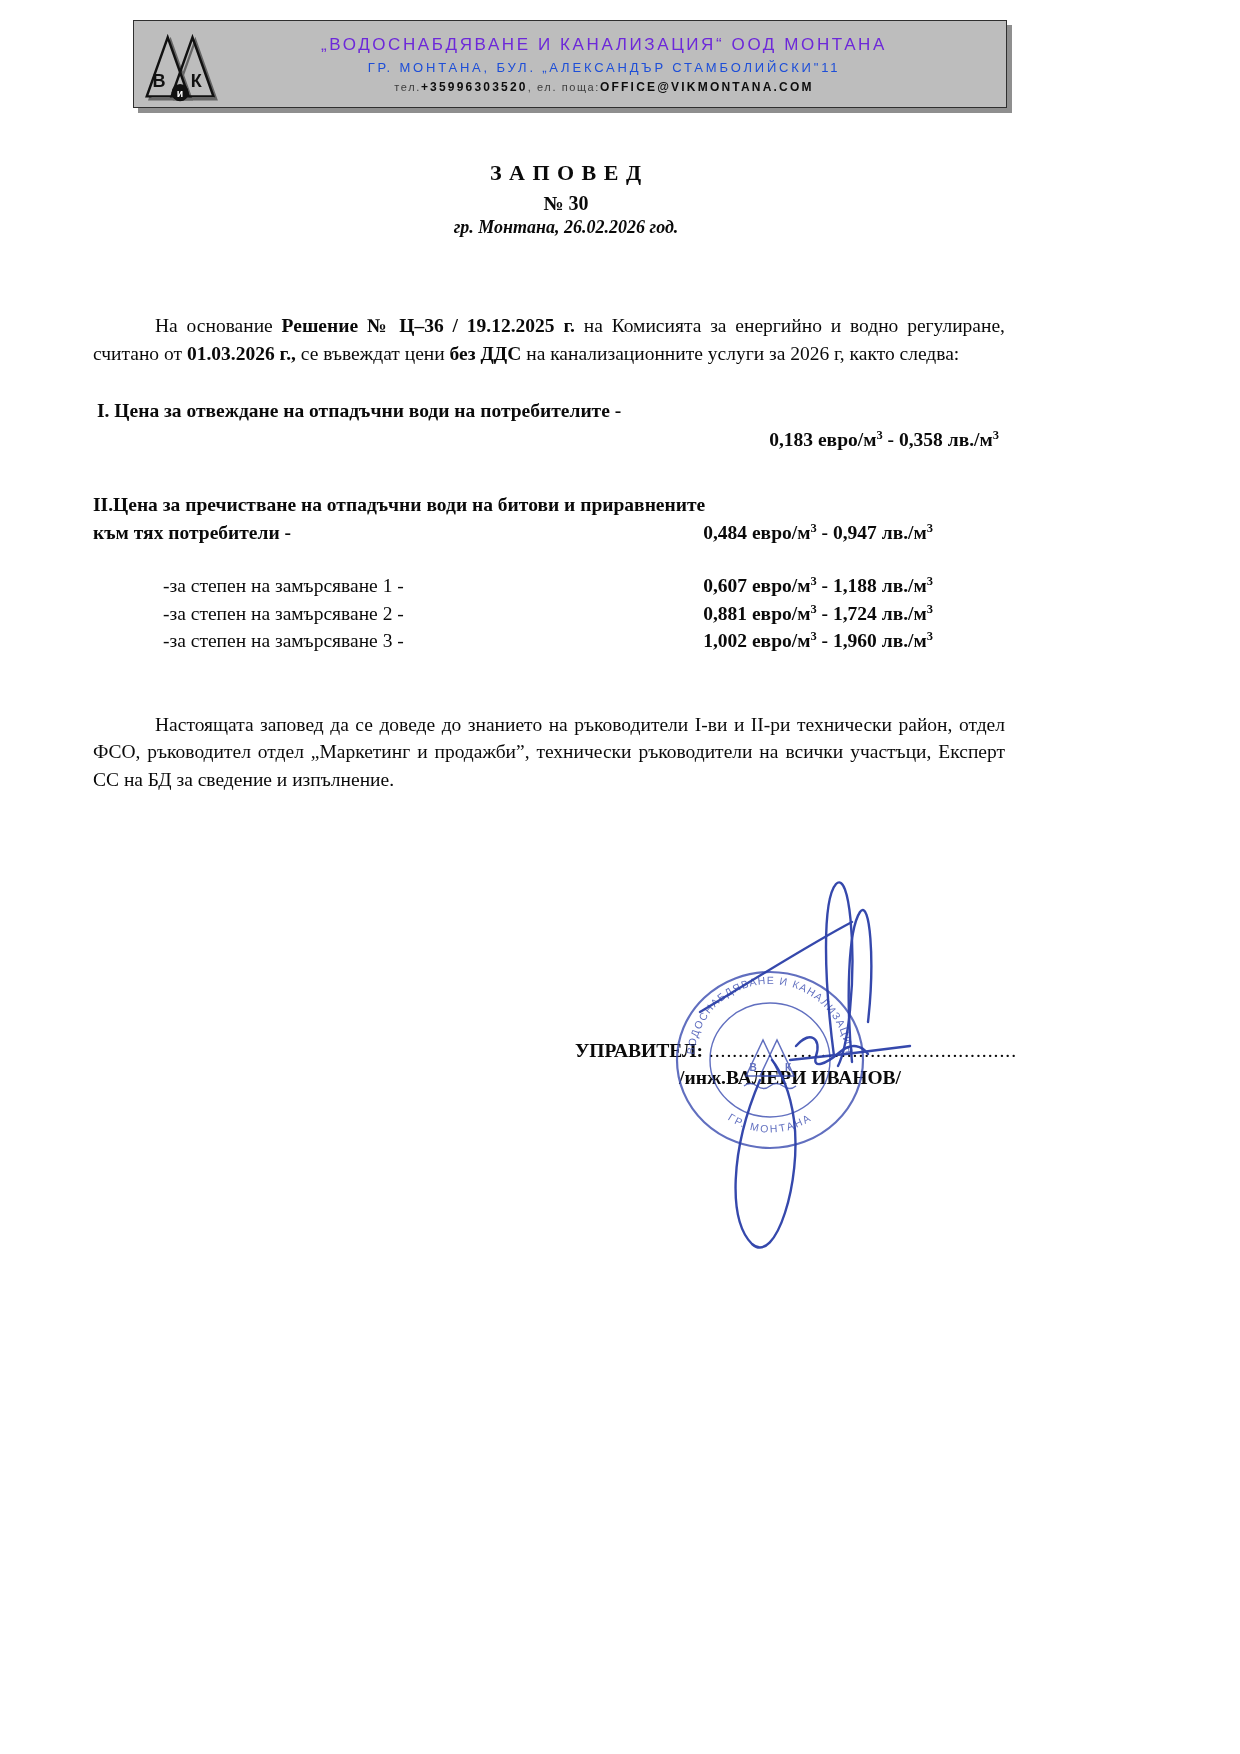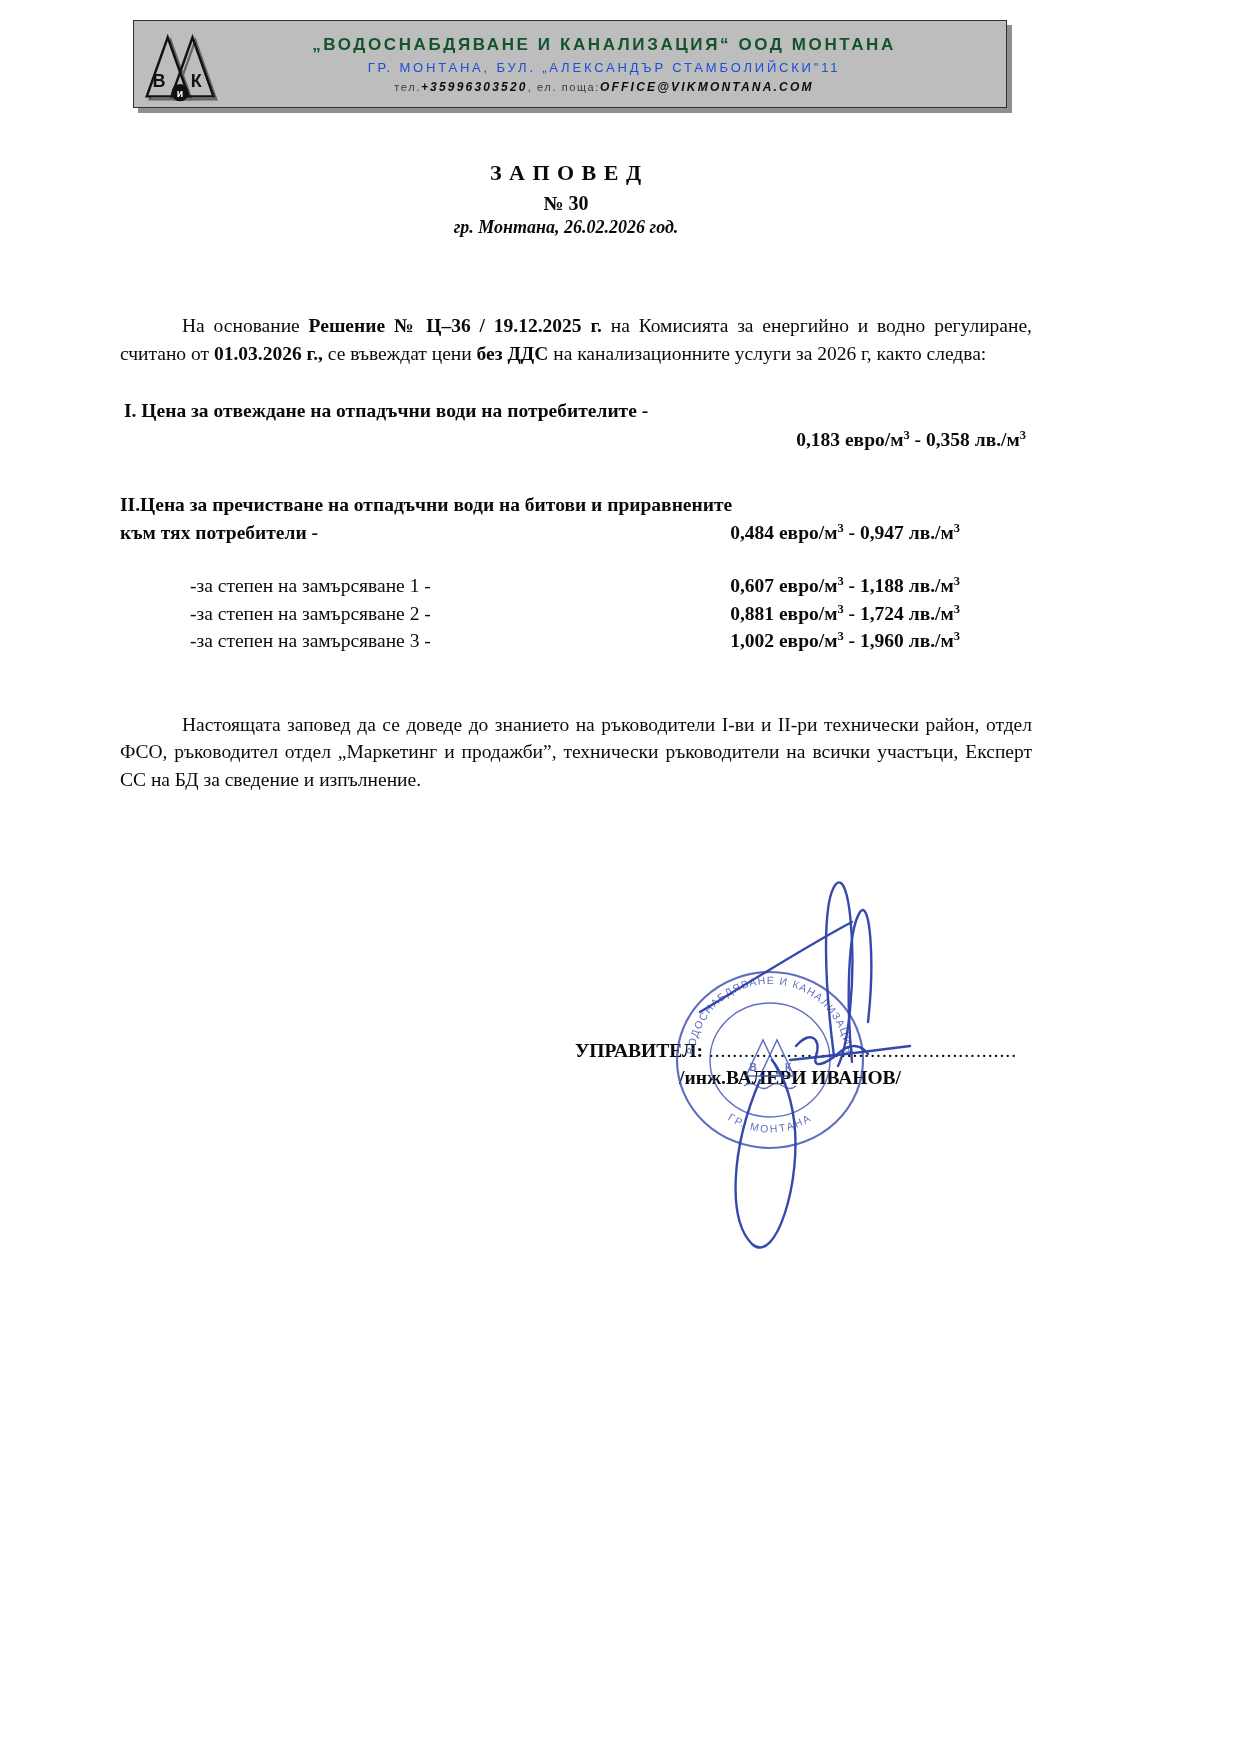--- a/index.html
+++ b/index.html
@@ -16,31 +16,31 @@
   .header-box{
     position:absolute;left:133px;top:20px;width:872px;height:86px;
     background:#bdbdbd;
     border:1px solid #2f2f2f;
     box-shadow:5px 5px 0 #8f8f8f;
     display:flex;align-items:center;
     font-family:"Liberation Sans","DejaVu Sans",sans-serif;
   }
   .logo-wrap{flex:0 0 96px;display:flex;justify-content:center;}
   .hdr-text{flex:1;text-align:center;padding-right:28px;}
-  .hdr-company{font-weight:bold;font-size:17px;letter-spacing:2.6px;color:#14532d;white-space:nowrap;}
+  .hdr-company{font-weight:normal;font-size:17px;letter-spacing:2.6px;color:#6d28d9;white-space:nowrap;}
   .hdr-address{font-size:13px;letter-spacing:2.8px;color:#1d4ed8;margin-top:5px;white-space:nowrap;}
   .hdr-contact{font-size:11px;letter-spacing:1.6px;color:#3d3d3d;margin-top:5px;white-space:nowrap;}
-  .hdr-contact b{color:#0d0d0d;font-size:12px;letter-spacing:2.2px;font-style:italic;}
+  .hdr-contact b{color:#0d0d0d;font-size:12px;letter-spacing:2.2px;}
   
   .title-block{position:absolute;left:110px;top:160px;width:912px;text-align:center;font-weight:bold;}
   .title-main{font-size:22px;letter-spacing:1px;}
   .title-no{font-size:20px;margin-top:6px;}
   .title-date{font-size:18px;margin-top:2px;font-style:italic;}
   
-  .content{position:absolute;left:120px;top:312px;width:912px;font-size:19.5px;line-height:27.5px;}
+  .content{position:absolute;left:93px;top:312px;width:912px;font-size:19.5px;line-height:27.5px;}
   .intro{text-align:justify;text-indent:62px;}
   .b{font-weight:bold;}
   .sec1-head{margin-top:30px;font-weight:bold;padding-left:4px;}
   .sec1-price{margin-top:1px;text-align:right;padding-right:6px;font-weight:bold;}
   .sec2{margin-top:38px;font-weight:bold;}
   .sec2-row{display:flex;justify-content:space-between;}
   .sec2-row .price{margin-right:72px;}
   .sec3{margin-top:36px;font-weight:bold;}
   .deg-rows{margin-top:26px;}
   .deg-row{display:flex;justify-content:space-between;line-height:27.5px;}

